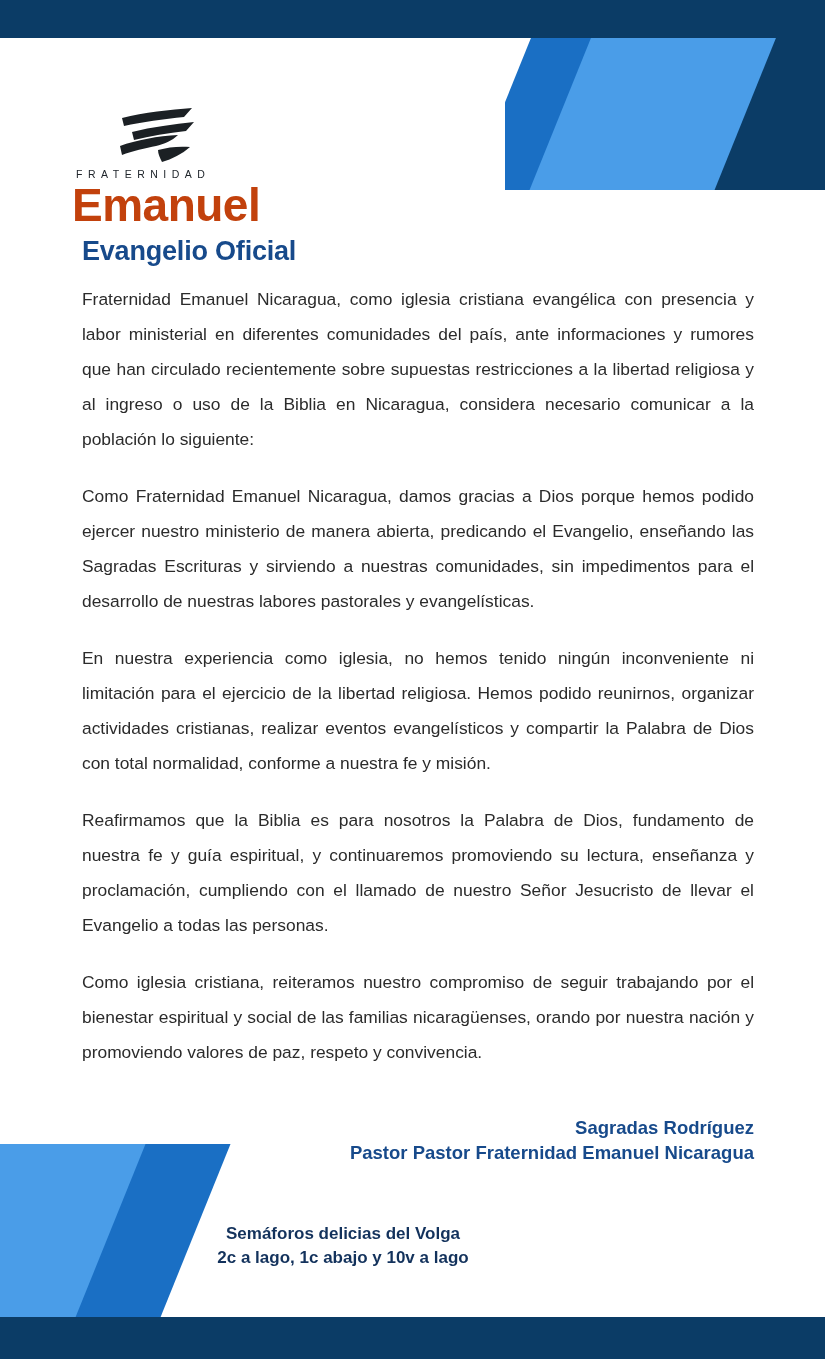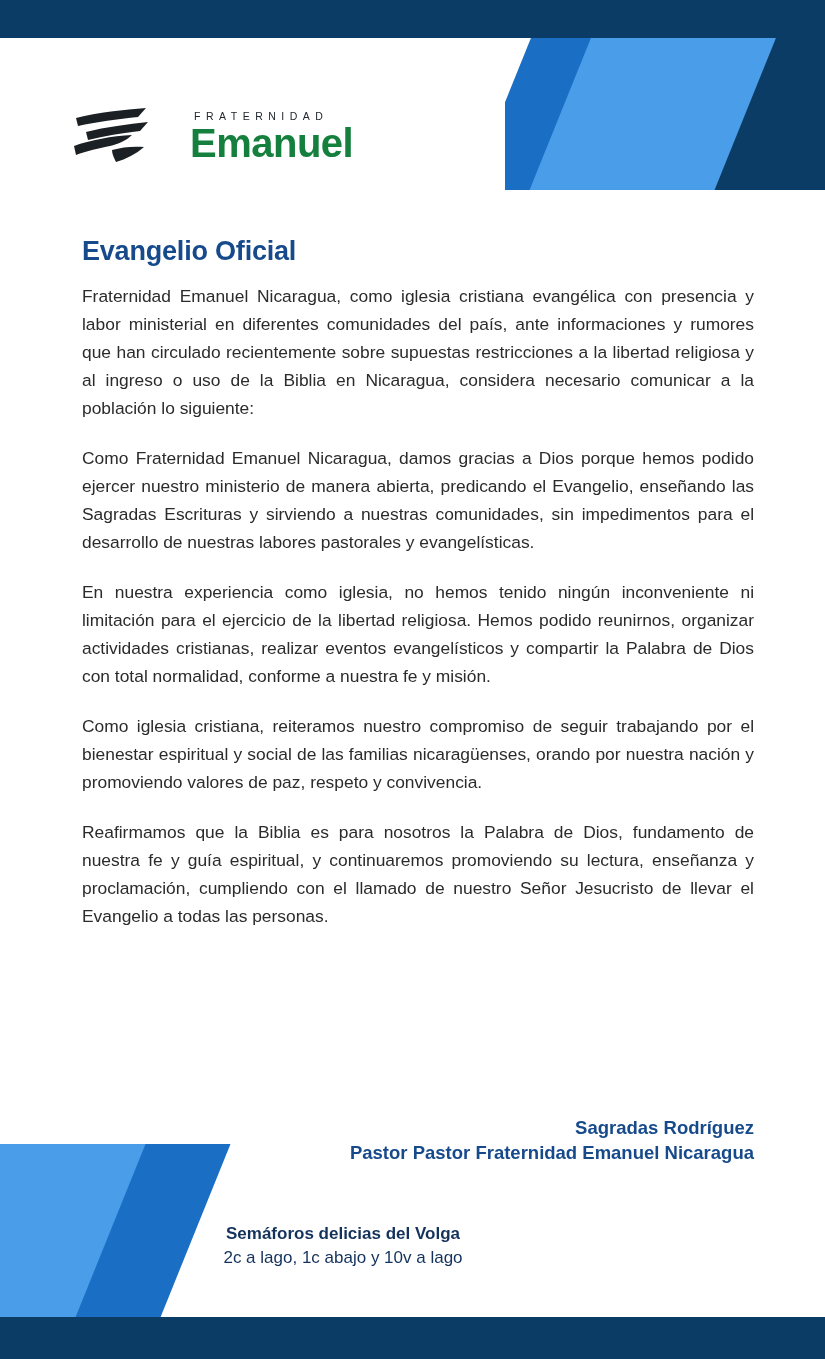--- a/index.html
+++ b/index.html
@@ -112,21 +112,22 @@
     z-index: 10;
   }
 
   
   .logo {
     position: absolute;
     top: 108px;
     left: 72px;
     display: flex;
     align-items: center;
-    gap: 22px;
+    gap: 3px;
+    flex-direction: column;
   }
   .logo-mark {
     width: 96px;
     height: 58px;
     flex: none;
   }
   .logo-text {
     display: flex;
     flex-direction: column;
     justify-content: center;
@@ -134,23 +135,23 @@
   }
   .logo-kicker {
     font-size: 10.5px;
     letter-spacing: 5.5px;
     color: #20262c;
     font-weight: 400;
     margin-left: 4px;
     margin-bottom: 2px;
   }
   .logo-word {
-    font-size: 40px;
-    font-weight: 700;
-    color: #15803d;
+    font-size: 46px;
+    font-weight: 700;
+    color: #c2410c;
     letter-spacing: -0.5px;
   }
 
   
   .heading {
     position: absolute;
     top: 218px;
     left: 82px;
     font-size: 27px;
     font-weight: 700;
@@ -159,21 +160,21 @@
   }
 
   
   .body-copy {
     position: absolute;
     top: 282px;
     left: 82px;
     width: 672px;
     color: #2b2b2b;
     font-size: 17.4px;
-    line-height: 28px;
+    line-height: 35px;
     text-align: justify;
   }
   .body-copy p {
     margin: 0 0 22px 0;
     text-align: justify;
     text-justify: inter-word;
   }
   .body-copy p:last-child {
     margin-bottom: 0;
   }
@@ -199,21 +200,21 @@
     top: 1222px;
     left: 0;
     width: 686px;
     text-align: center;
     color: #13325c;
     font-weight: 700;
     font-size: 17px;
     line-height: 24px;
   }
   .addr-line1 { display: block; }
-  .addr-line2 { display: block; font-weight: 400; }
+  .addr-line2 { display: block; font-weight: 700; }
 </style>
 </head>
 <body>
 
 <div class="page">
 
   <div class="top-bar"></div>
   <div class="top-shape-wrap">
     <div class="top-shape-mid"></div>
     <div class="top-shape-light"></div>
@@ -241,22 +242,22 @@
         <span class="logo-word">Emanuel</span>
       </span>
     </div>
 
     <h1 class="heading">Evangelio Oficial</h1>
 
     <div class="body-copy">
       <p>Fraternidad Emanuel Nicaragua, como iglesia cristiana evangélica con presencia y labor ministerial en diferentes comunidades del país, ante informaciones y rumores que han circulado recientemente sobre supuestas restricciones a la libertad religiosa y al ingreso o uso de la Biblia en Nicaragua, considera necesario comunicar a la población lo siguiente:</p>
       <p>Como Fraternidad Emanuel Nicaragua, damos gracias a Dios porque hemos podido ejercer nuestro ministerio de manera abierta, predicando el Evangelio, enseñando las Sagradas Escrituras y sirviendo a nuestras comunidades, sin impedimentos para el desarrollo de nuestras labores pastorales y evangelísticas.</p>
       <p>En nuestra experiencia como iglesia, no hemos tenido ningún inconveniente ni limitación para el ejercicio de la libertad religiosa. Hemos podido reunirnos, organizar actividades cristianas, realizar eventos evangelísticos y compartir la Palabra de Dios con total normalidad, conforme a nuestra fe y misión.</p>
+      <p>Reafirmamos que la Biblia es para nosotros la Palabra de Dios, fundamento de nuestra fe y guía espiritual, y continuaremos promoviendo su lectura, enseñanza y proclamación, cumpliendo con el llamado de nuestro Señor Jesucristo de llevar el Evangelio a todas las personas.</p>
       <p>Como iglesia cristiana, reiteramos nuestro compromiso de seguir trabajando por el bienestar espiritual y social de las familias nicaragüenses, orando por nuestra nación y promoviendo valores de paz, respeto y convivencia.</p>
-      <p>Reafirmamos que la Biblia es para nosotros la Palabra de Dios, fundamento de nuestra fe y guía espiritual, y continuaremos promoviendo su lectura, enseñanza y proclamación, cumpliendo con el llamado de nuestro Señor Jesucristo de llevar el Evangelio a todas las personas.</p>
     </div>
 
     <div class="signature">
       <span class="sig-name">Sagradas Rodríguez</span>
       <span class="sig-role">Pastor Pastor Fraternidad Emanuel Nicaragua</span>
     </div>
 
     <div class="address">
       <span class="addr-line1">Semáforos delicias del Volga</span>
       <span class="addr-line2">2c a lago, 1c abajo y 10v a lago</span>

